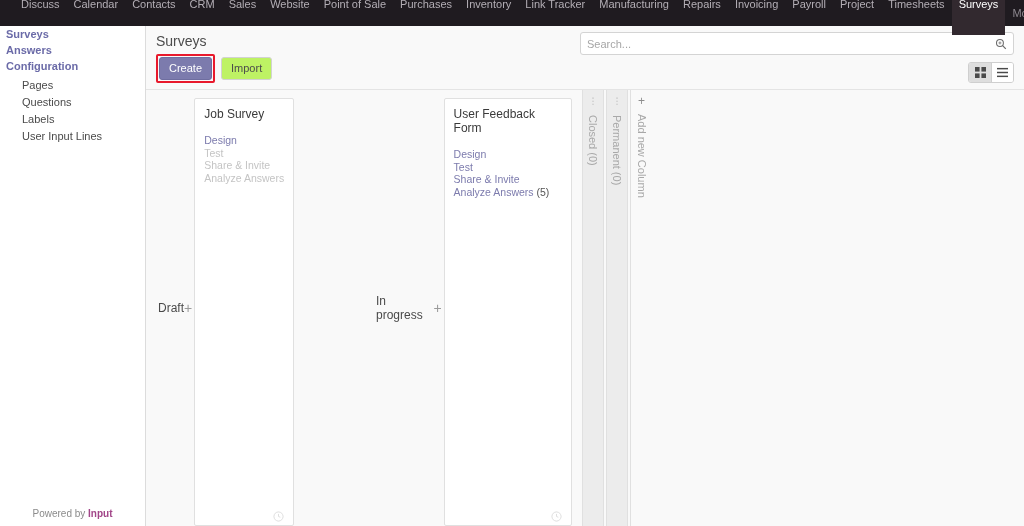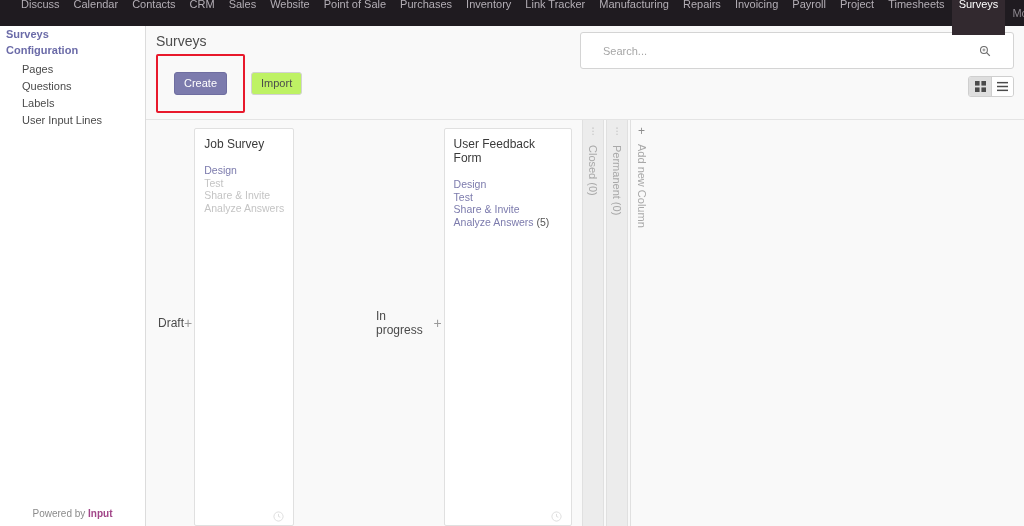--- a/index.html
+++ b/index.html
@@ -85,27 +85,27 @@
     border-radius: 3px; cursor: pointer; white-space: nowrap;
   }
   .btn-primary {
     background: #7c7bad; color: #ffffff;
     border: 1px solid #6f6ea0;
   }
   .btn-default {
     background: #bef264; color: #4c4c4c;
     border: 1px solid #d2d2d2;
   }
-  .hl-box { border: 2px solid #e8192c; border-radius: 2px; padding: 16px; display: inline-flex; }
+  .hl-box { border: 2px solid #e8192c; border-radius: 2px; padding: 1px; display: inline-flex; }
 
   .cp-right { margin-left: auto; width: 434px; display: flex; flex-direction: column; align-items: flex-end; }
   .search-wrap {
-    width: 100%; height: 37px; background: #ffffff;
+    width: 100%; height: 23px; background: #ffffff;
     border: 1px solid #d4d4d4; border-radius: 3px;
-    display: flex; align-items: center; padding: 0 22px;
+    display: flex; align-items: center; padding: 0 6px;
   }
   .search-input {
     flex: 1; border: none; outline: none; background: transparent;
     font-size: 11px; color: #3c3c3c; font-family: "Liberation Sans", sans-serif;
   }
   .search-input::placeholder { color: #a6a6a6; }
   .search-icon svg { display: block; }
   .view-switch { display: flex; margin-top: 7px; border-radius: 3px; overflow: hidden; border: 1px solid #cfcfcf; }
   .vbtn {
     width: 22px; height: 19px; display: flex; align-items: center; justify-content: center;
@@ -197,20 +197,21 @@
     </div>
 
 </div>
 
 <div id="shell">
 
   <div id="sidebar">
 
     <div class="menu-root">
       <div class="menu-root-item">Surveys</div>
+      <div class="menu-root-item">Answers</div>
       <div class="menu-root-item">Configuration</div>
       <div class="menu-sub">
         <div class="menu-sub-item">Pages</div>
         <div class="menu-sub-item">Questions</div>
         <div class="menu-sub-item">Labels</div>
         <div class="menu-sub-item">User Input Lines</div>
       </div>
     </div>
 
     <div id="powered">

